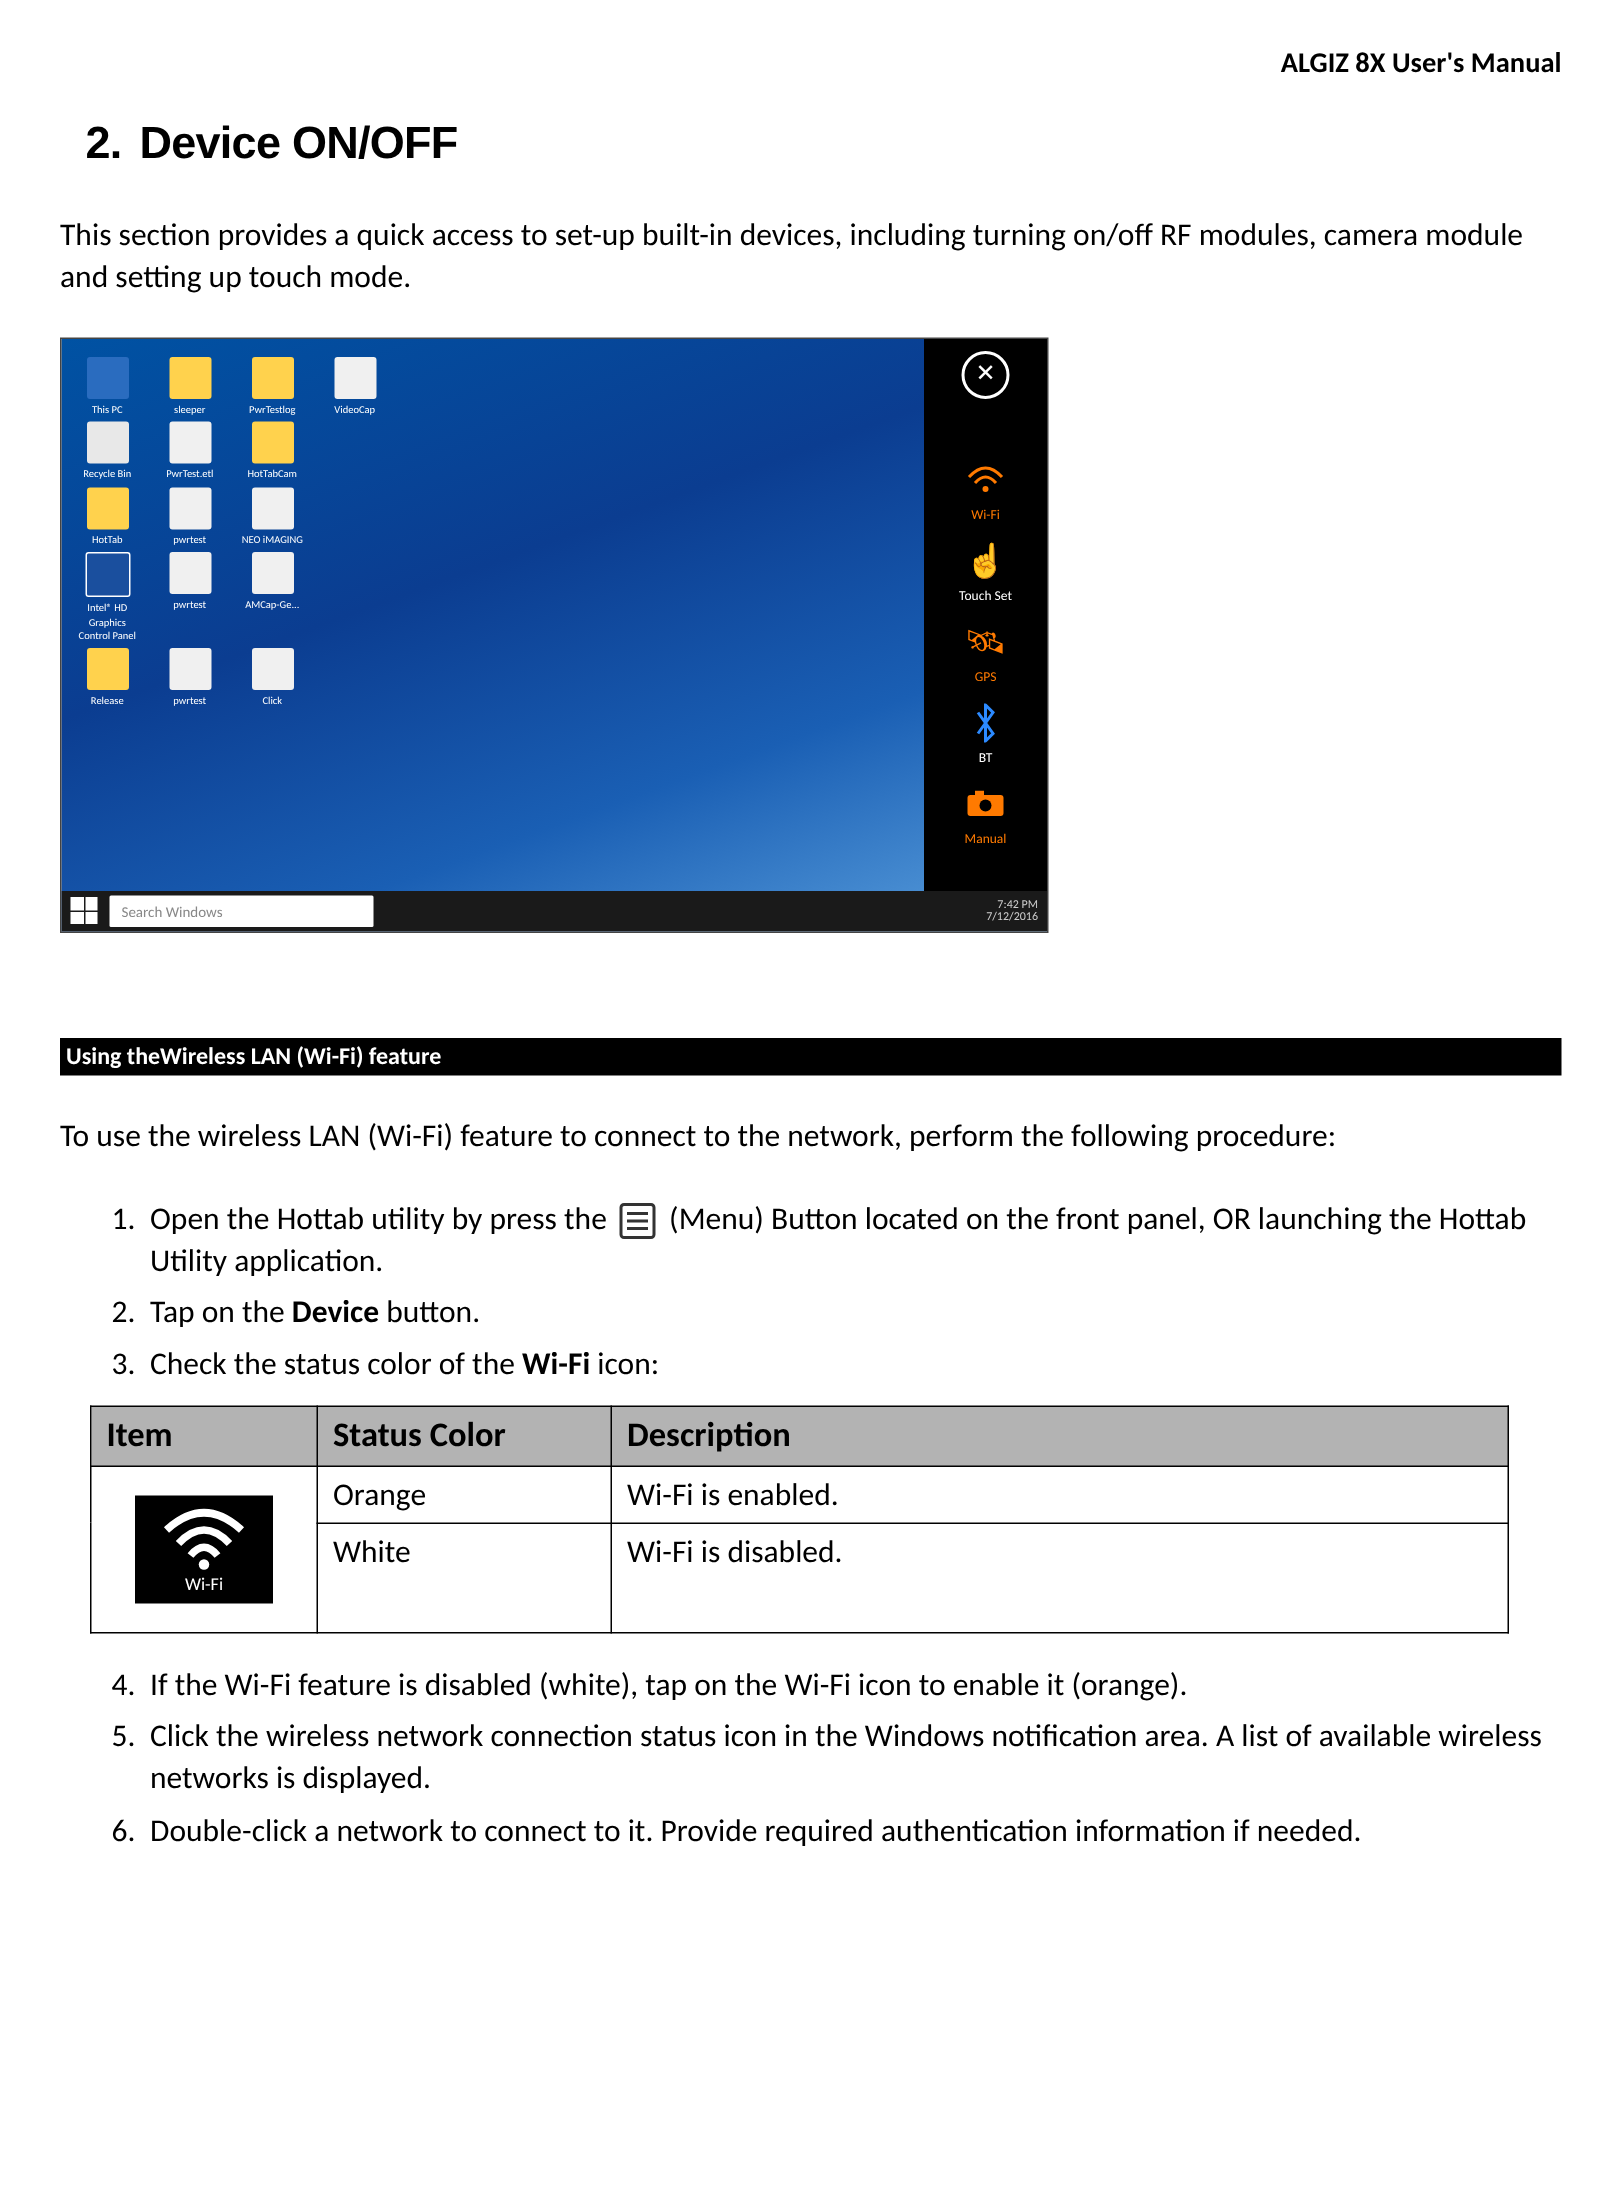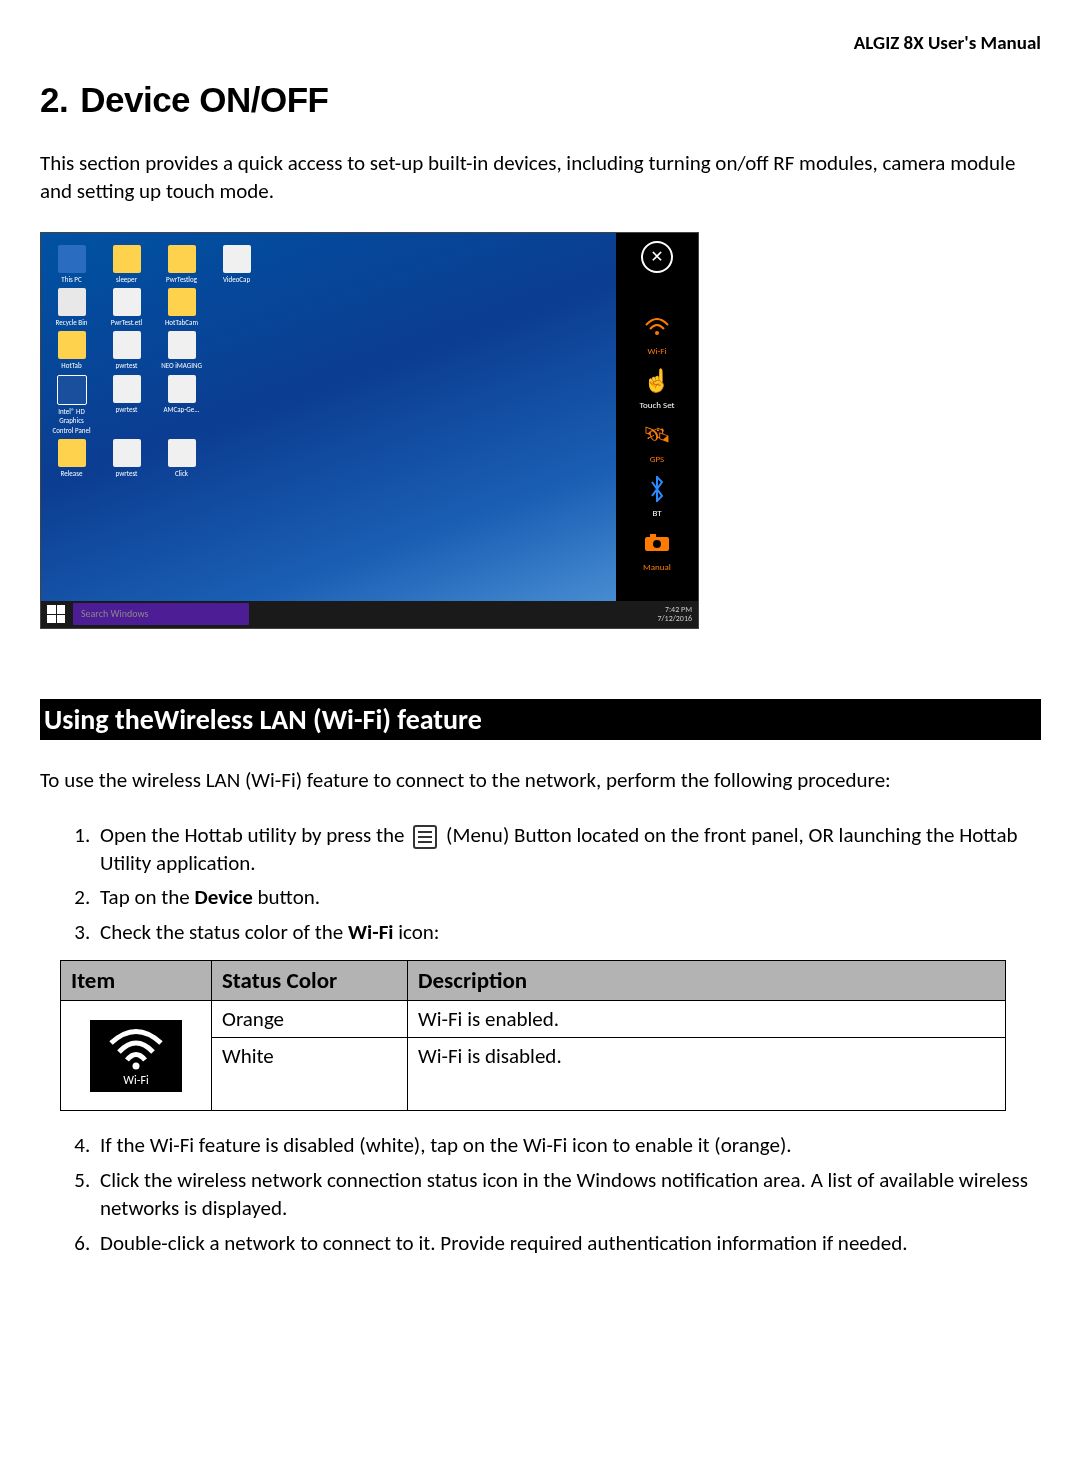--- a/index.html
+++ b/index.html
@@ -12,22 +12,22 @@
   }
   .header-title {
     text-align: right;
     font-weight: bold;
     font-size: 19px;
     margin-bottom: 20px;
   }
   h1 {
     font-family: "Arial Black", Arial, sans-serif;
     font-weight: 900;
-    font-size: 35px;
-    margin: 10px 0 15px 0;
+    font-size: 30px;
+    margin: 10px 0 15px 17px;
     letter-spacing: -0.5px;
   }
   .section-num {
     margin-right: 12px;
   }
   p {
     margin: 26px 0;
   }
   .screenshot {
     margin: 18px 0 70px 0;
@@ -125,39 +125,39 @@
   .start {
     width: 18px;
     height: 18px;
     display: grid;
     grid-template-columns: 1fr 1fr;
     grid-template-rows: 1fr 1fr;
     gap: 1px;
   }
   .start div { background: #fff; }
   .search {
-    background: #4c1d95;
+    background: #ffffff;
     color: #888;
     font-size: 10px;
     padding: 4px 8px;
     border-radius: 1px;
     width: 160px;
   }
   .tray {
     margin-left: auto;
     color: #ccc;
     font-size: 8px;
     text-align: right;
     line-height: 1.1;
   }
   .black-bar {
     background: #000;
     color: #fff;
     font-weight: bold;
-    font-size: 28px;
+    font-size: 16px;
     padding: 2px 4px;
     margin-bottom: 8px;
   }
   ol {
     padding-left: 55px;
     margin: 12px 0;
   }
   ol li {
     margin-bottom: 6px;
     padding-left: 5px;

